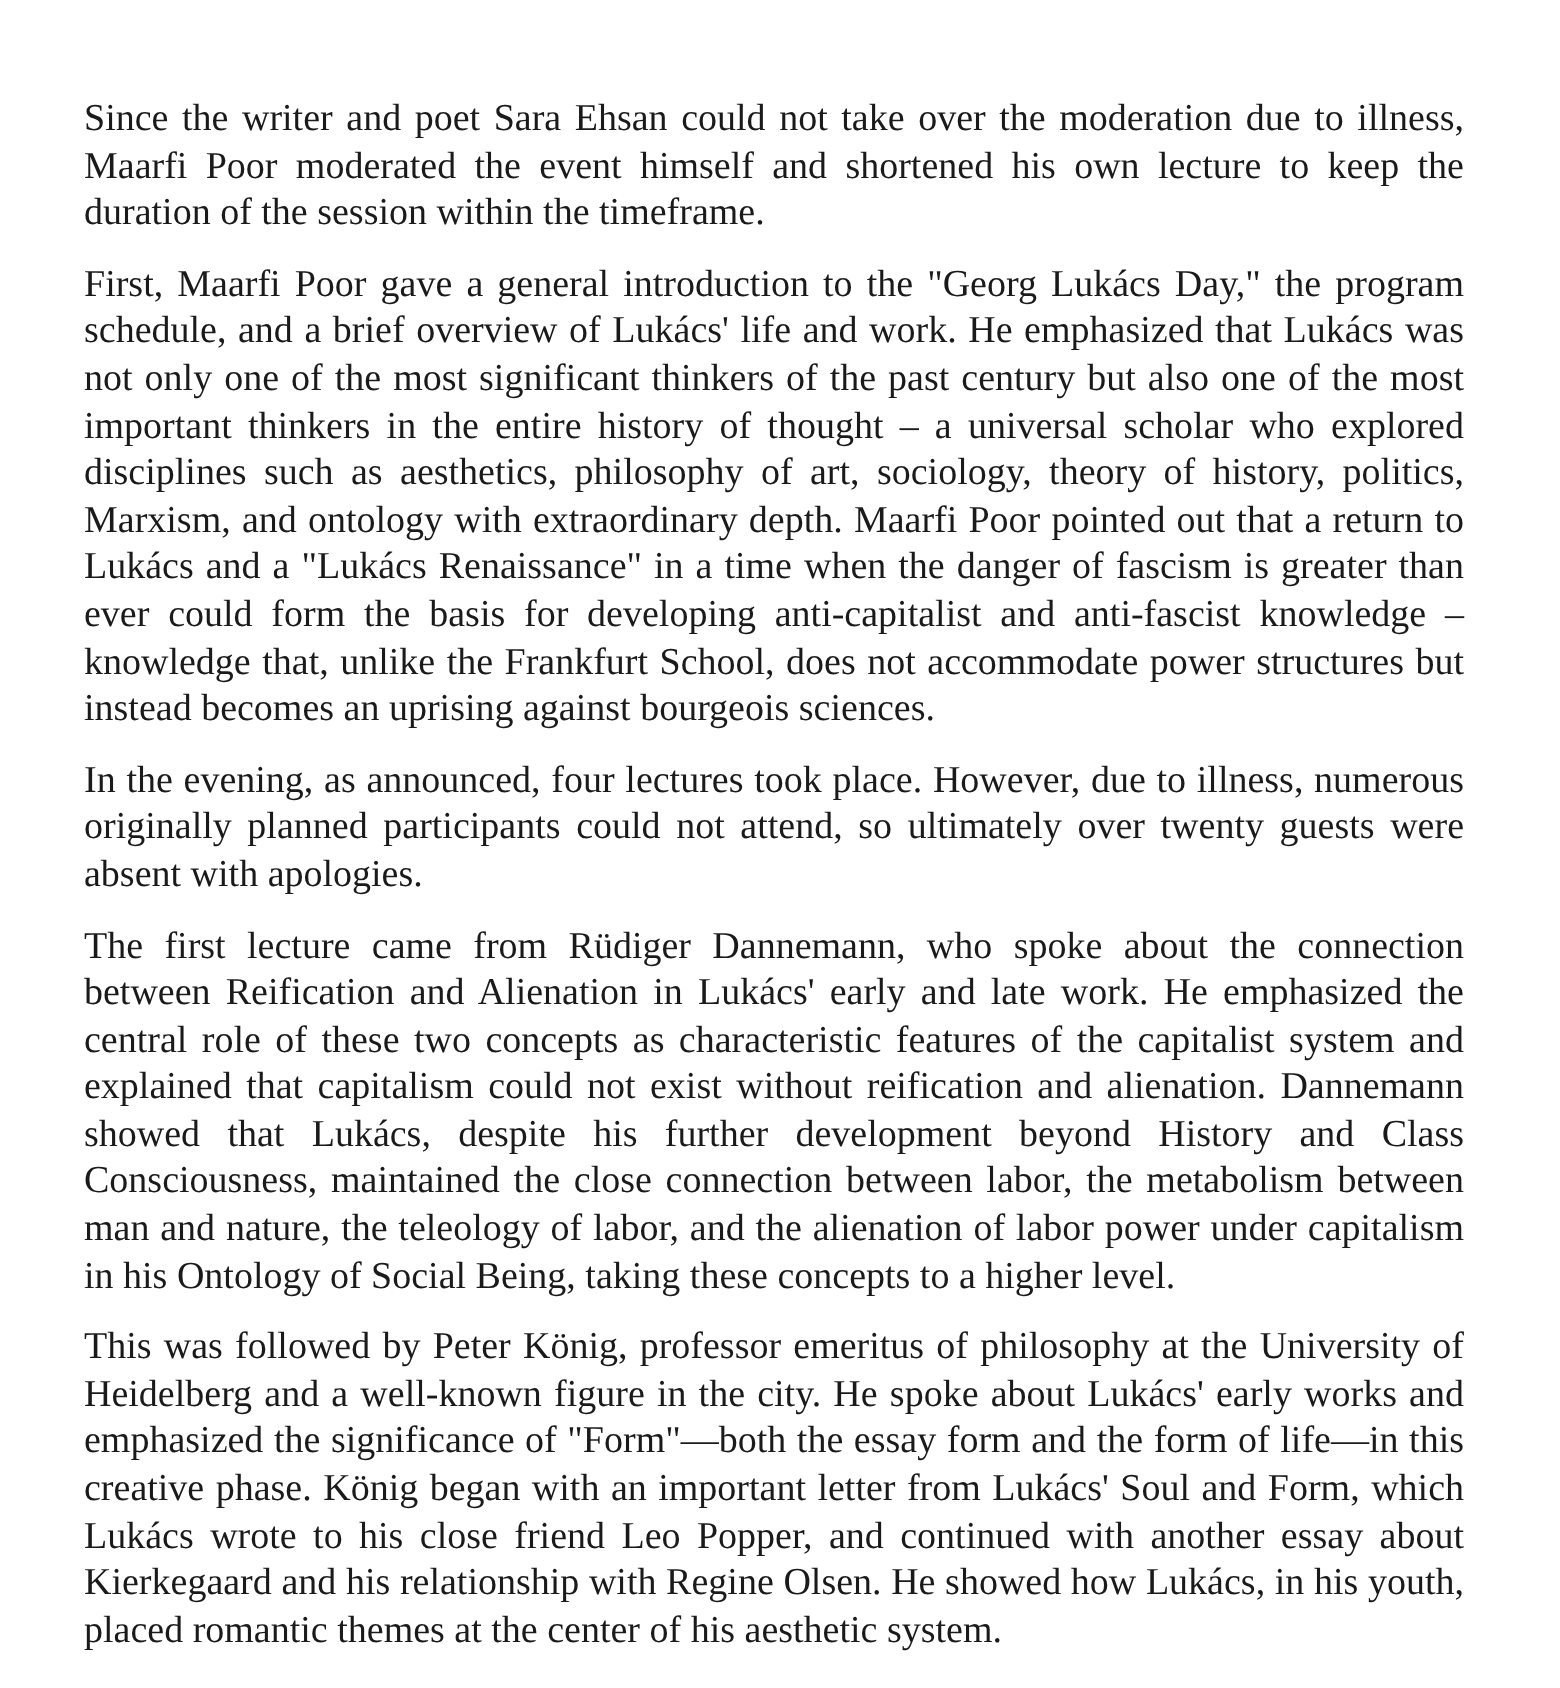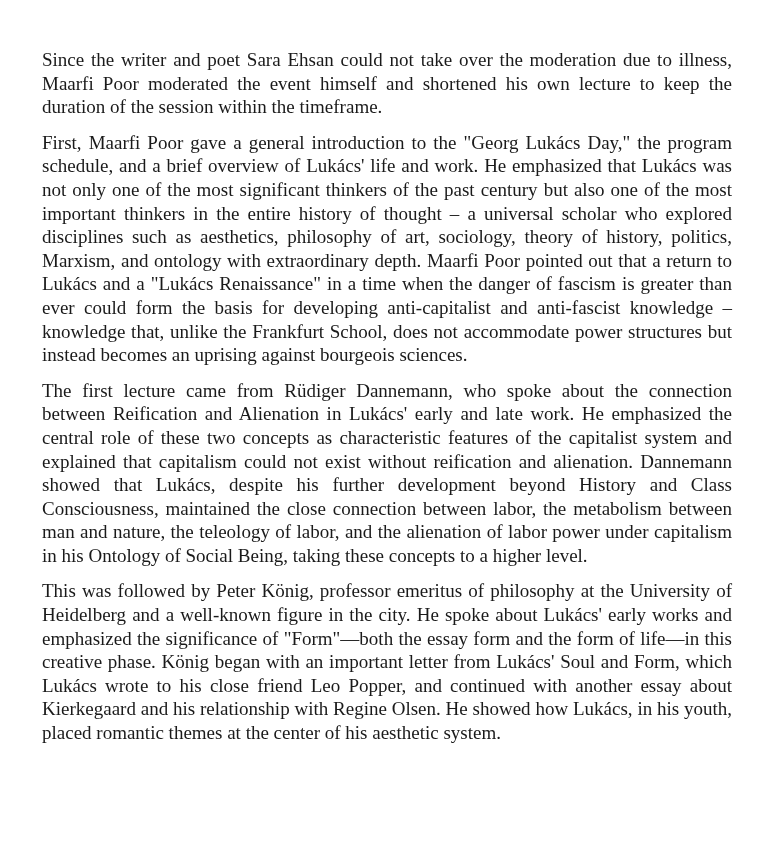--- a/index.html
+++ b/index.html
@@ -28,15 +28,16 @@
       margin: 0 0 12px 0;
       padding: 0;
     }
   </style>
 </head>
 <body>
 
 <div class="doc">
   <p>Since the writer and poet Sara Ehsan could not take over the moderation due to illness, Maarfi Poor moderated the event himself and shortened his own lecture to keep the duration of the session within the timeframe.</p>
   <p>First, Maarfi Poor gave a general introduction to the "Georg Lukács Day," the program schedule, and a brief overview of Lukács' life and work. He emphasized that Lukács was not only one of the most significant thinkers of the past century but also one of the most important thinkers in the entire history of thought – a universal scholar who explored disciplines such as aesthetics, philosophy of art, sociology, theory of history, politics, Marxism, and ontology with extraordinary depth. Maarfi Poor pointed out that a return to Lukács and a "Lukács Renaissance" in a time when the danger of fascism is greater than ever could form the basis for developing anti-capitalist and anti-fascist knowledge – knowledge that, unlike the Frankfurt School, does not accommodate power structures but instead becomes an uprising against bourgeois sciences.</p>
+  <p>In the evening, as announced, four lectures took place. However, due to illness, numerous originally planned participants could not attend, so ultimately over twenty guests were absent with apologies.</p>
   <p>The first lecture came from Rüdiger Dannemann, who spoke about the connection between Reification and Alienation in Lukács' early and late work. He emphasized the central role of these two concepts as characteristic features of the capitalist system and explained that capitalism could not exist without reification and alienation. Dannemann showed that Lukács, despite his further development beyond History and Class Consciousness, maintained the close connection between labor, the metabolism between man and nature, the teleology of labor, and the alienation of labor power under capitalism in his Ontology of Social Being, taking these concepts to a higher level.</p>
   <p>This was followed by Peter König, professor emeritus of philosophy at the University of Heidelberg and a well-known figure in the city. He spoke about Lukács' early works and emphasized the significance of "Form"—both the essay form and the form of life—in this creative phase. König began with an important letter from Lukács' Soul and Form, which Lukács wrote to his close friend Leo Popper, and continued with another essay about Kierkegaard and his relationship with Regine Olsen. He showed how Lukács, in his youth, placed romantic themes at the center of his aesthetic system.</p>
 </div>
 
 </body></html>

